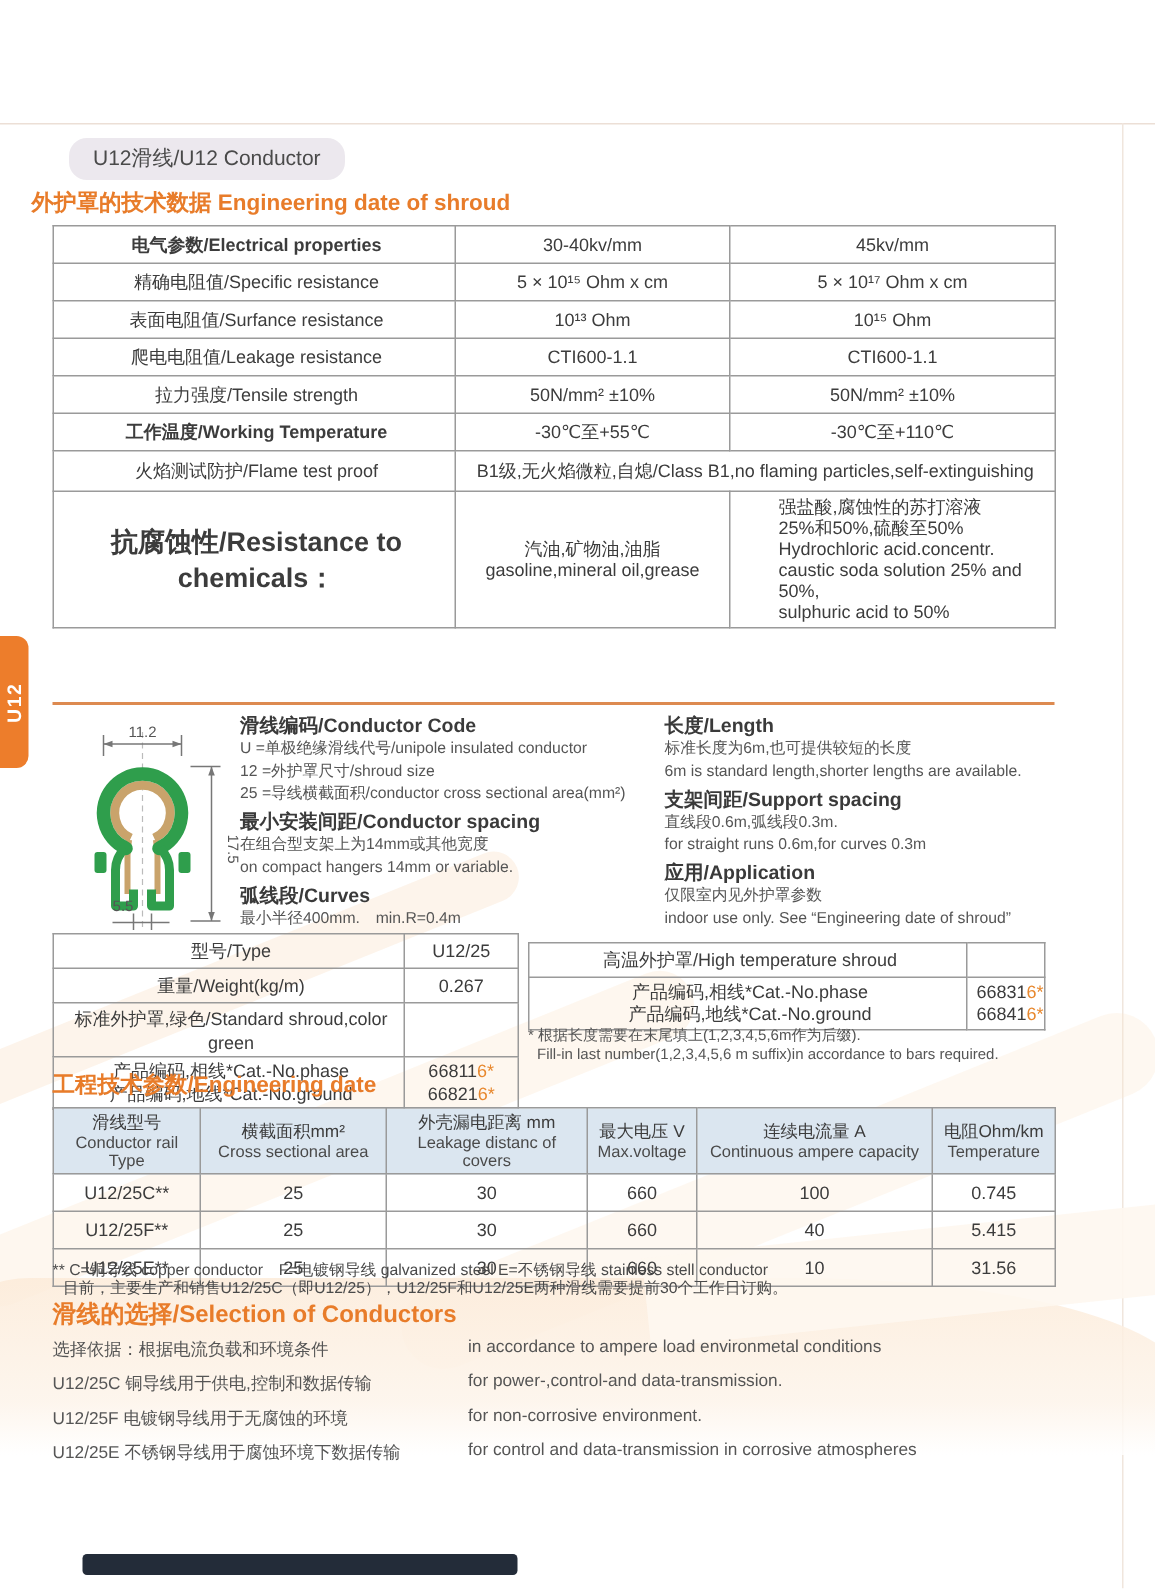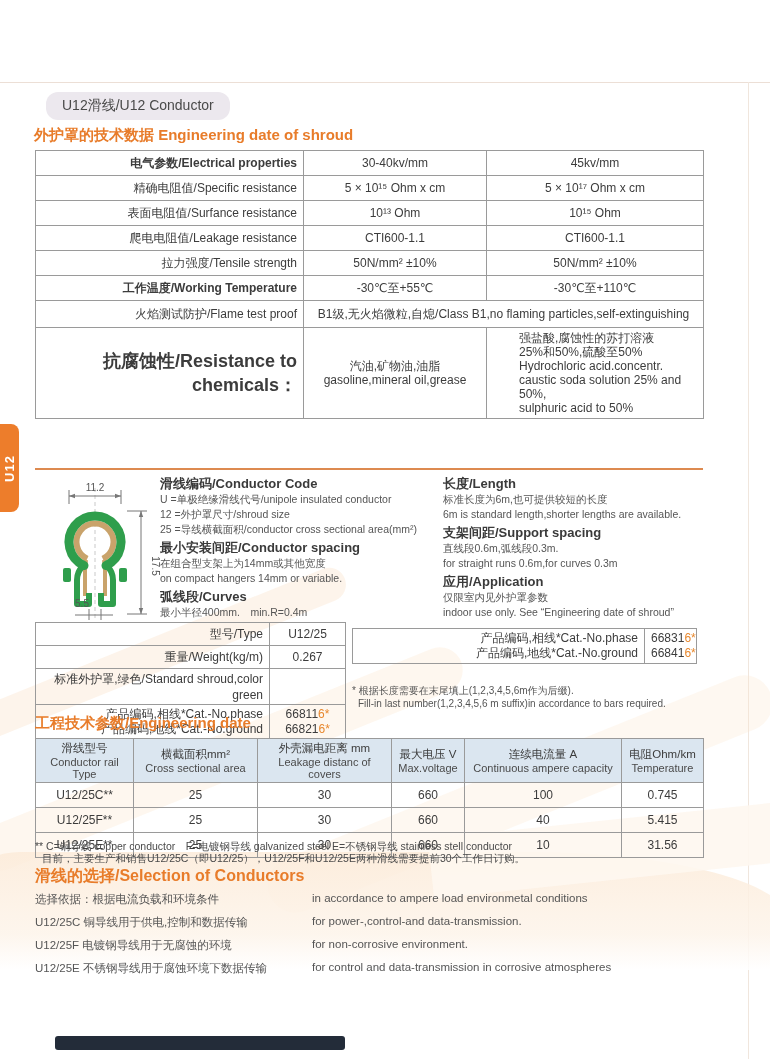--- a/index.html
+++ b/index.html
@@ -16,33 +16,33 @@
   .edge-right{left:748px;top:82px;width:1px;height:977px;background:#f0e6dd;}
 
   
   .band{background:#fbe7d2;opacity:.45;transform:rotate(-22deg);border-radius:30px;}
   .swoosh{left:-20px;top:852px;width:810px;height:118px;background:linear-gradient(180deg,#fcebd9 0%,#fdf4ea 70%,#ffffff 100%);border-top-right-radius:260px 70px;border-top-left-radius:40px 20px;opacity:.85;}
   .swoosh2{left:430px;top:820px;width:360px;height:60px;background:#fef7ef;transform:rotate(-6deg);opacity:.9;}
 
   
   .badge{left:46px;top:92px;background:#ece8ee;color:#4a4a4a;font-size:14px;padding:5px 16px;border-radius:12px;}
   .h-orange{color:#e87c2a;font-weight:bold;font-size:15px;}
-  .h1{left:34px;top:126px;}
+  .h1{left:21px;top:126px;}
   .h2{left:35px;top:714px;}
   .h3{left:35px;top:866px;}
 
   
   .side-tab{left:0;top:424px;width:19px;height:88px;background:#ed7d2b;border-radius:0 8px 8px 0;display:flex;align-items:center;justify-content:center;}
   .side-tab span{transform:rotate(-90deg);color:#fff;font-weight:bold;font-size:13px;letter-spacing:1px;}
 
   
   table{border-collapse:collapse;table-layout:fixed;}
   td{border:1px solid #9a9a9a;font-size:12px;color:#3c3c3c;padding:2px 6px;vertical-align:middle;}
   .c{text-align:center;}
-  .lbl{text-align:right;padding-left:9px;}
+  .lbl{text-align:center;padding-left:9px;}
   .b{font-weight:bold;}
   .preline{white-space:pre-line;line-height:14px;}
   .lft{text-align:left;padding-left:32px;}
 
   .t1{left:35px;top:150px;width:668px;}
   .t1 .rh td{height:42px;}
   .t1 .r22 td{height:20px;}
   .t1 .rmech td{height:40px;}
   .t1 .rflame td{height:22px;}
   .t1 .rchem td{height:86px;}
@@ -254,20 +254,24 @@
   </tr>
 </tbody>
   </table>
 
 <table class="layer ts" style="left:352px;top:628px;width:344px;">
   <colgroup>
       <col style="width:292px">
       <col style="width:52px">
     </colgroup>
   <tbody>
+      <tr>
+    <td class="lbl">高温外护罩/High temperature shroud</td>
+    <td class="val"></td>
+  </tr>
   <tr>
     <td class="lbl codebox">
       <div>产品编码,相线*Cat.-No.phase</div>
       <div>产品编码,地线*Cat.-No.ground</div>
     </td>
     <td class="val codebox">
       <div><span>66831</span><span class="suffix">6*</span></div>
       <div><span>66841</span><span class="suffix">6*</span></div>
     </td>
   </tr>

